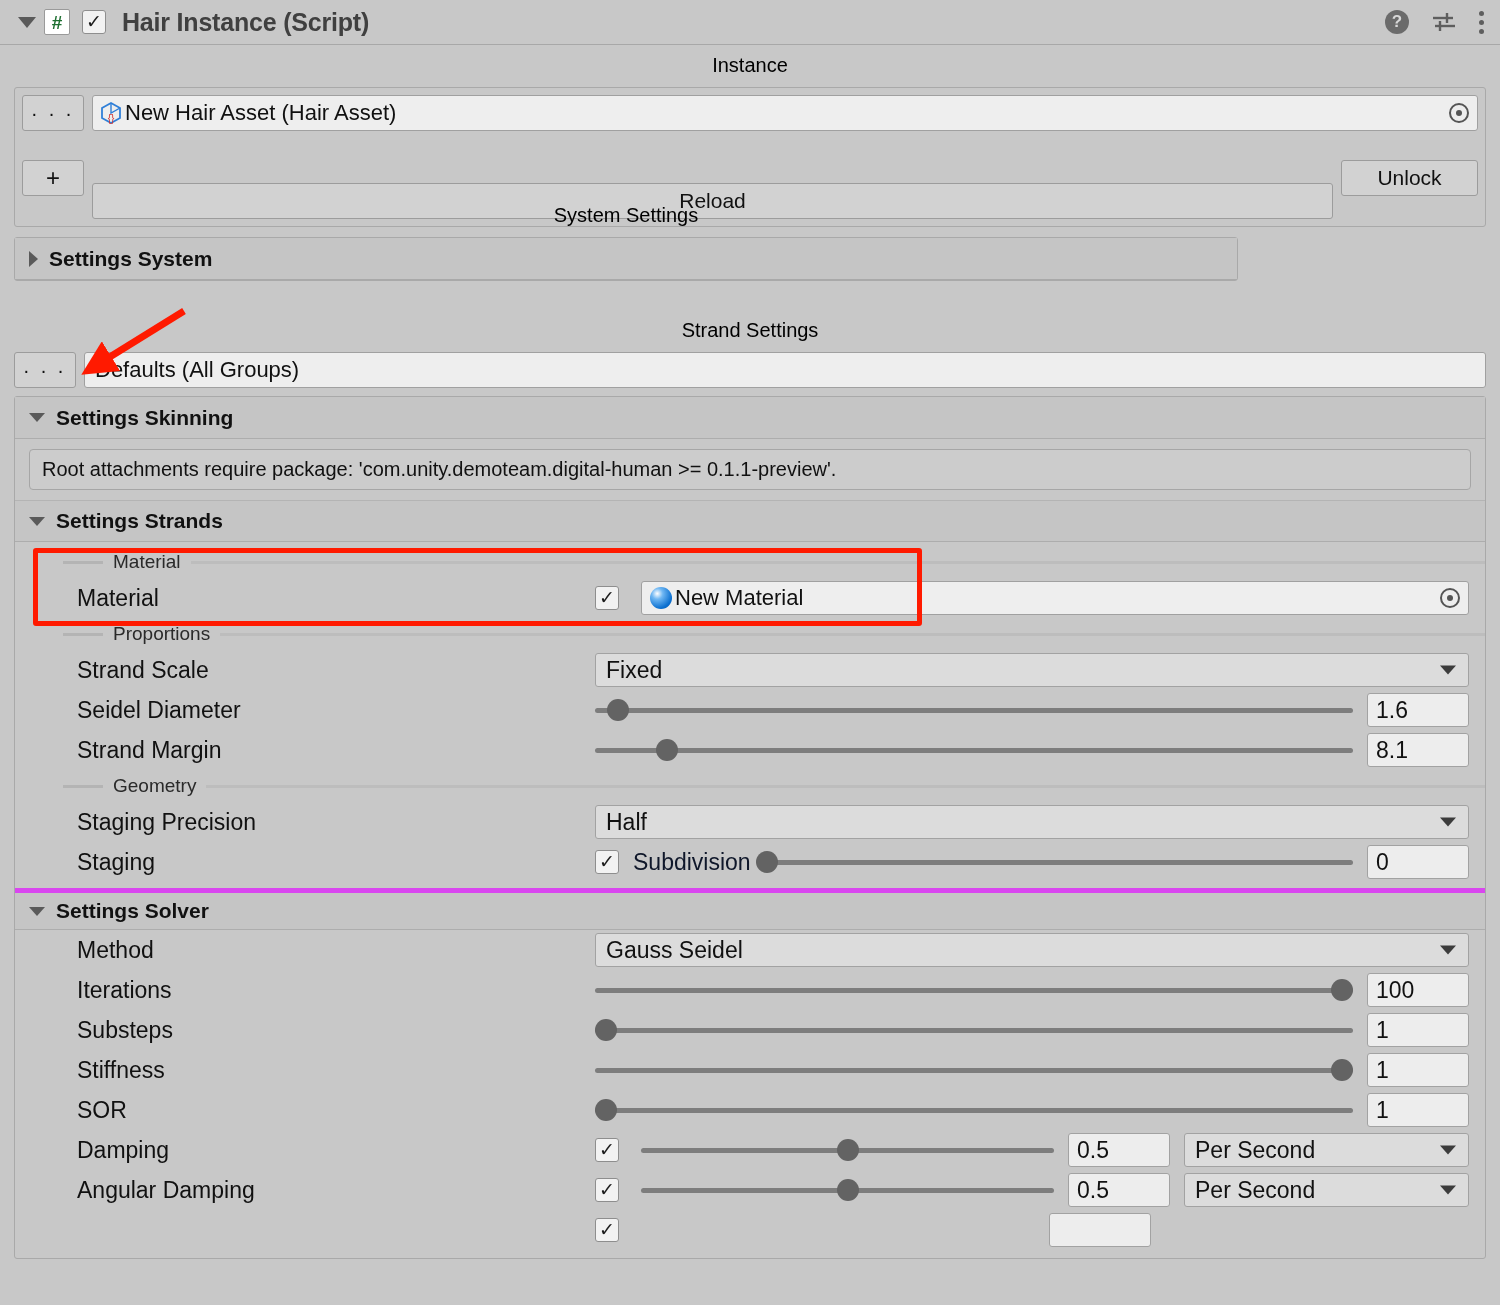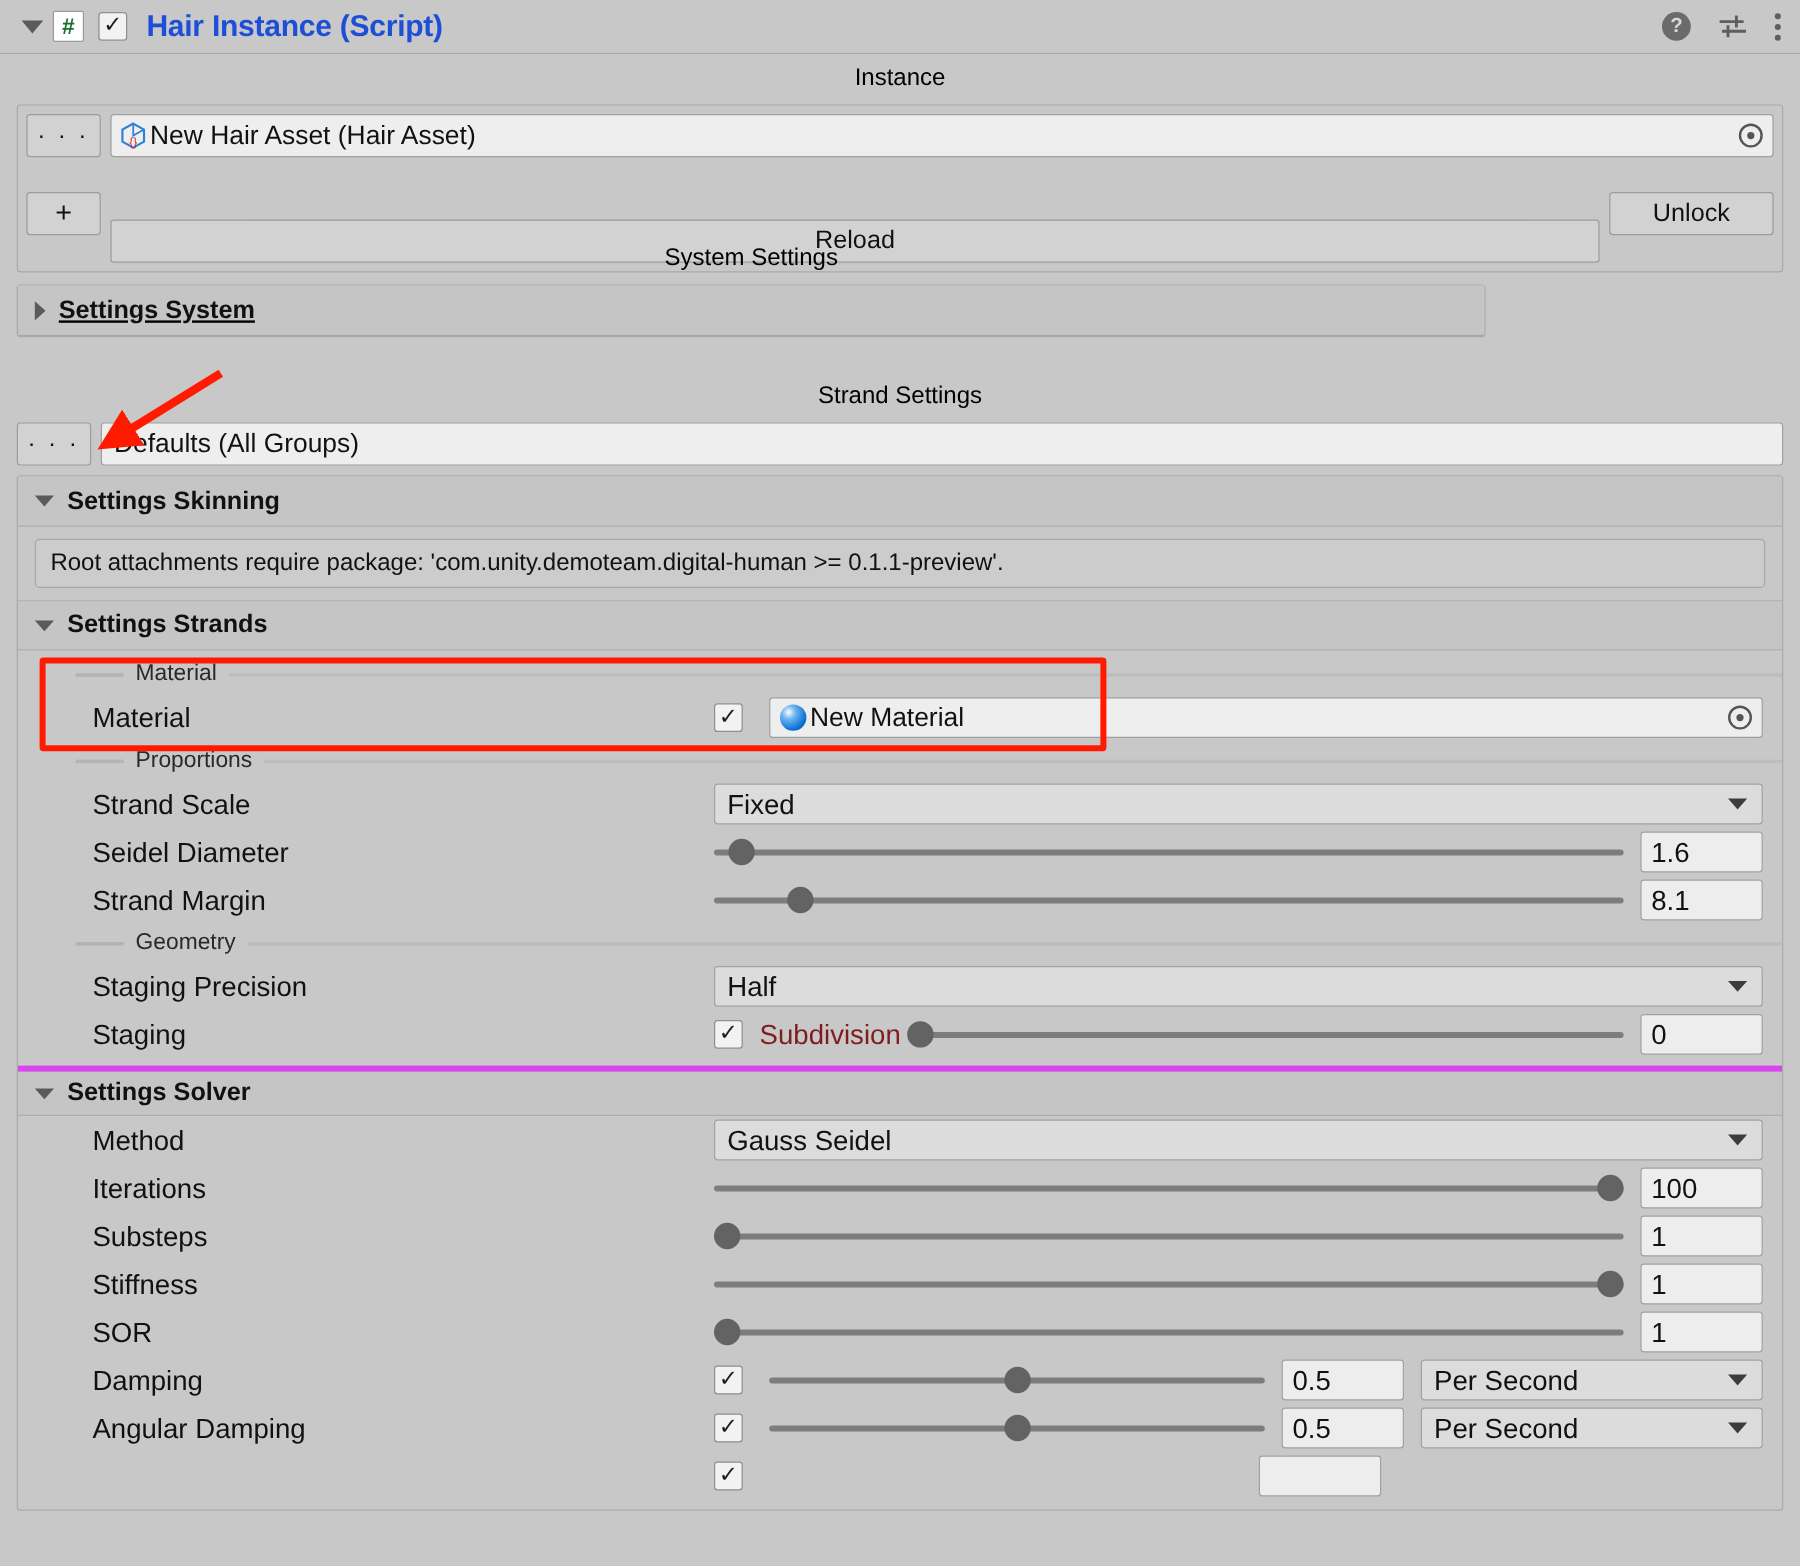--- a/index.html
+++ b/index.html
@@ -40,21 +40,21 @@
   }
   .chk {
     width: 24px; height: 24px;
     background: #f2f2f2; border: 1px solid #8e8e8e; border-radius: 3px;
     display: flex; align-items: center; justify-content: center;
     flex: 0 0 auto;
   }
   .chk span { font-size: 19px; color: #1c1c1c; line-height: 1; margin-top: -2px; }
   .comp-header .chk { margin-left: 12px; }
   .comp-title {
-    margin-left: 16px; font-size: 25px; font-weight: bold; color: #1d4ed8;
+    margin-left: 16px; font-size: 25px; font-weight: bold; color: #404040;
     letter-spacing: -0.2px;
   }
   .hdr-icons {
     margin-left: auto; margin-right: 16px;
     display: flex; align-items: center; gap: 22px;
   }
   .icon-help {
     width: 24px; height: 24px; border-radius: 50%;
     background: #6b6b6b; color: #d8d8d8;
     font-size: 17px; font-weight: bold;
@@ -149,21 +149,21 @@
     position: absolute; width: 22px; height: 22px; border-radius: 50%;
     background: #636363; top: 50%; transform: translate(-50%, -50%);
   }
   .numfield {
     width: 102px; height: 34px; flex: 0 0 auto;
     background: #ededed; border: 1px solid #a2a2a2; border-radius: 3px;
     display: flex; align-items: center; padding-left: 8px;
     font-size: 23px; color: #111;
   }
 
-  .inline-label { font-size: 23px; color: #7f1d1d; margin: 0 10px 0 14px; }
+  .inline-label { font-size: 23px; color: #0f172a; margin: 0 10px 0 14px; }
 
   
   .redbox {
     position: absolute; border: 5px solid #ff1a00; border-radius: 3px;
     pointer-events: none;
   }
   .arrow-svg { position: absolute; pointer-events: none; }
 </style>
 </head>
 <body>
@@ -219,21 +219,21 @@
     <div class="row" style="margin-top:6px;">
       <div class="btn" style="width:62px;height:36px;flex:0 0 auto;font-size:24px;">+</div>
       <div class="btn" style="flex:1;height:36px;margin-left:8px;margin-top:46px;">Reload</div>
       <div class="btn" style="width:137px;height:36px;flex:0 0 auto;margin-left:8px;">Unlock</div>
     </div>
   </div>
 </div>
 
 <div style="position:absolute;left:0;top:205px;width:1252px;">
   <div class="section-caption">System Settings</div>
-  <div class="panel" style="margin-top:12px;text-decoration:underline;">
+  <div class="panel" style="margin-top:12px;">
     <div class="foldout" style="border-bottom:1px solid #a9a9a9;height:42px;">
       <div class="tri-right"></div>
       <div class="lbl">Settings System</div>
     </div>
   </div>
 </div>
 
 <div style="position:absolute;left:0;top:320px;width:1500px;">
   <div class="section-caption">Strand Settings</div>
 

